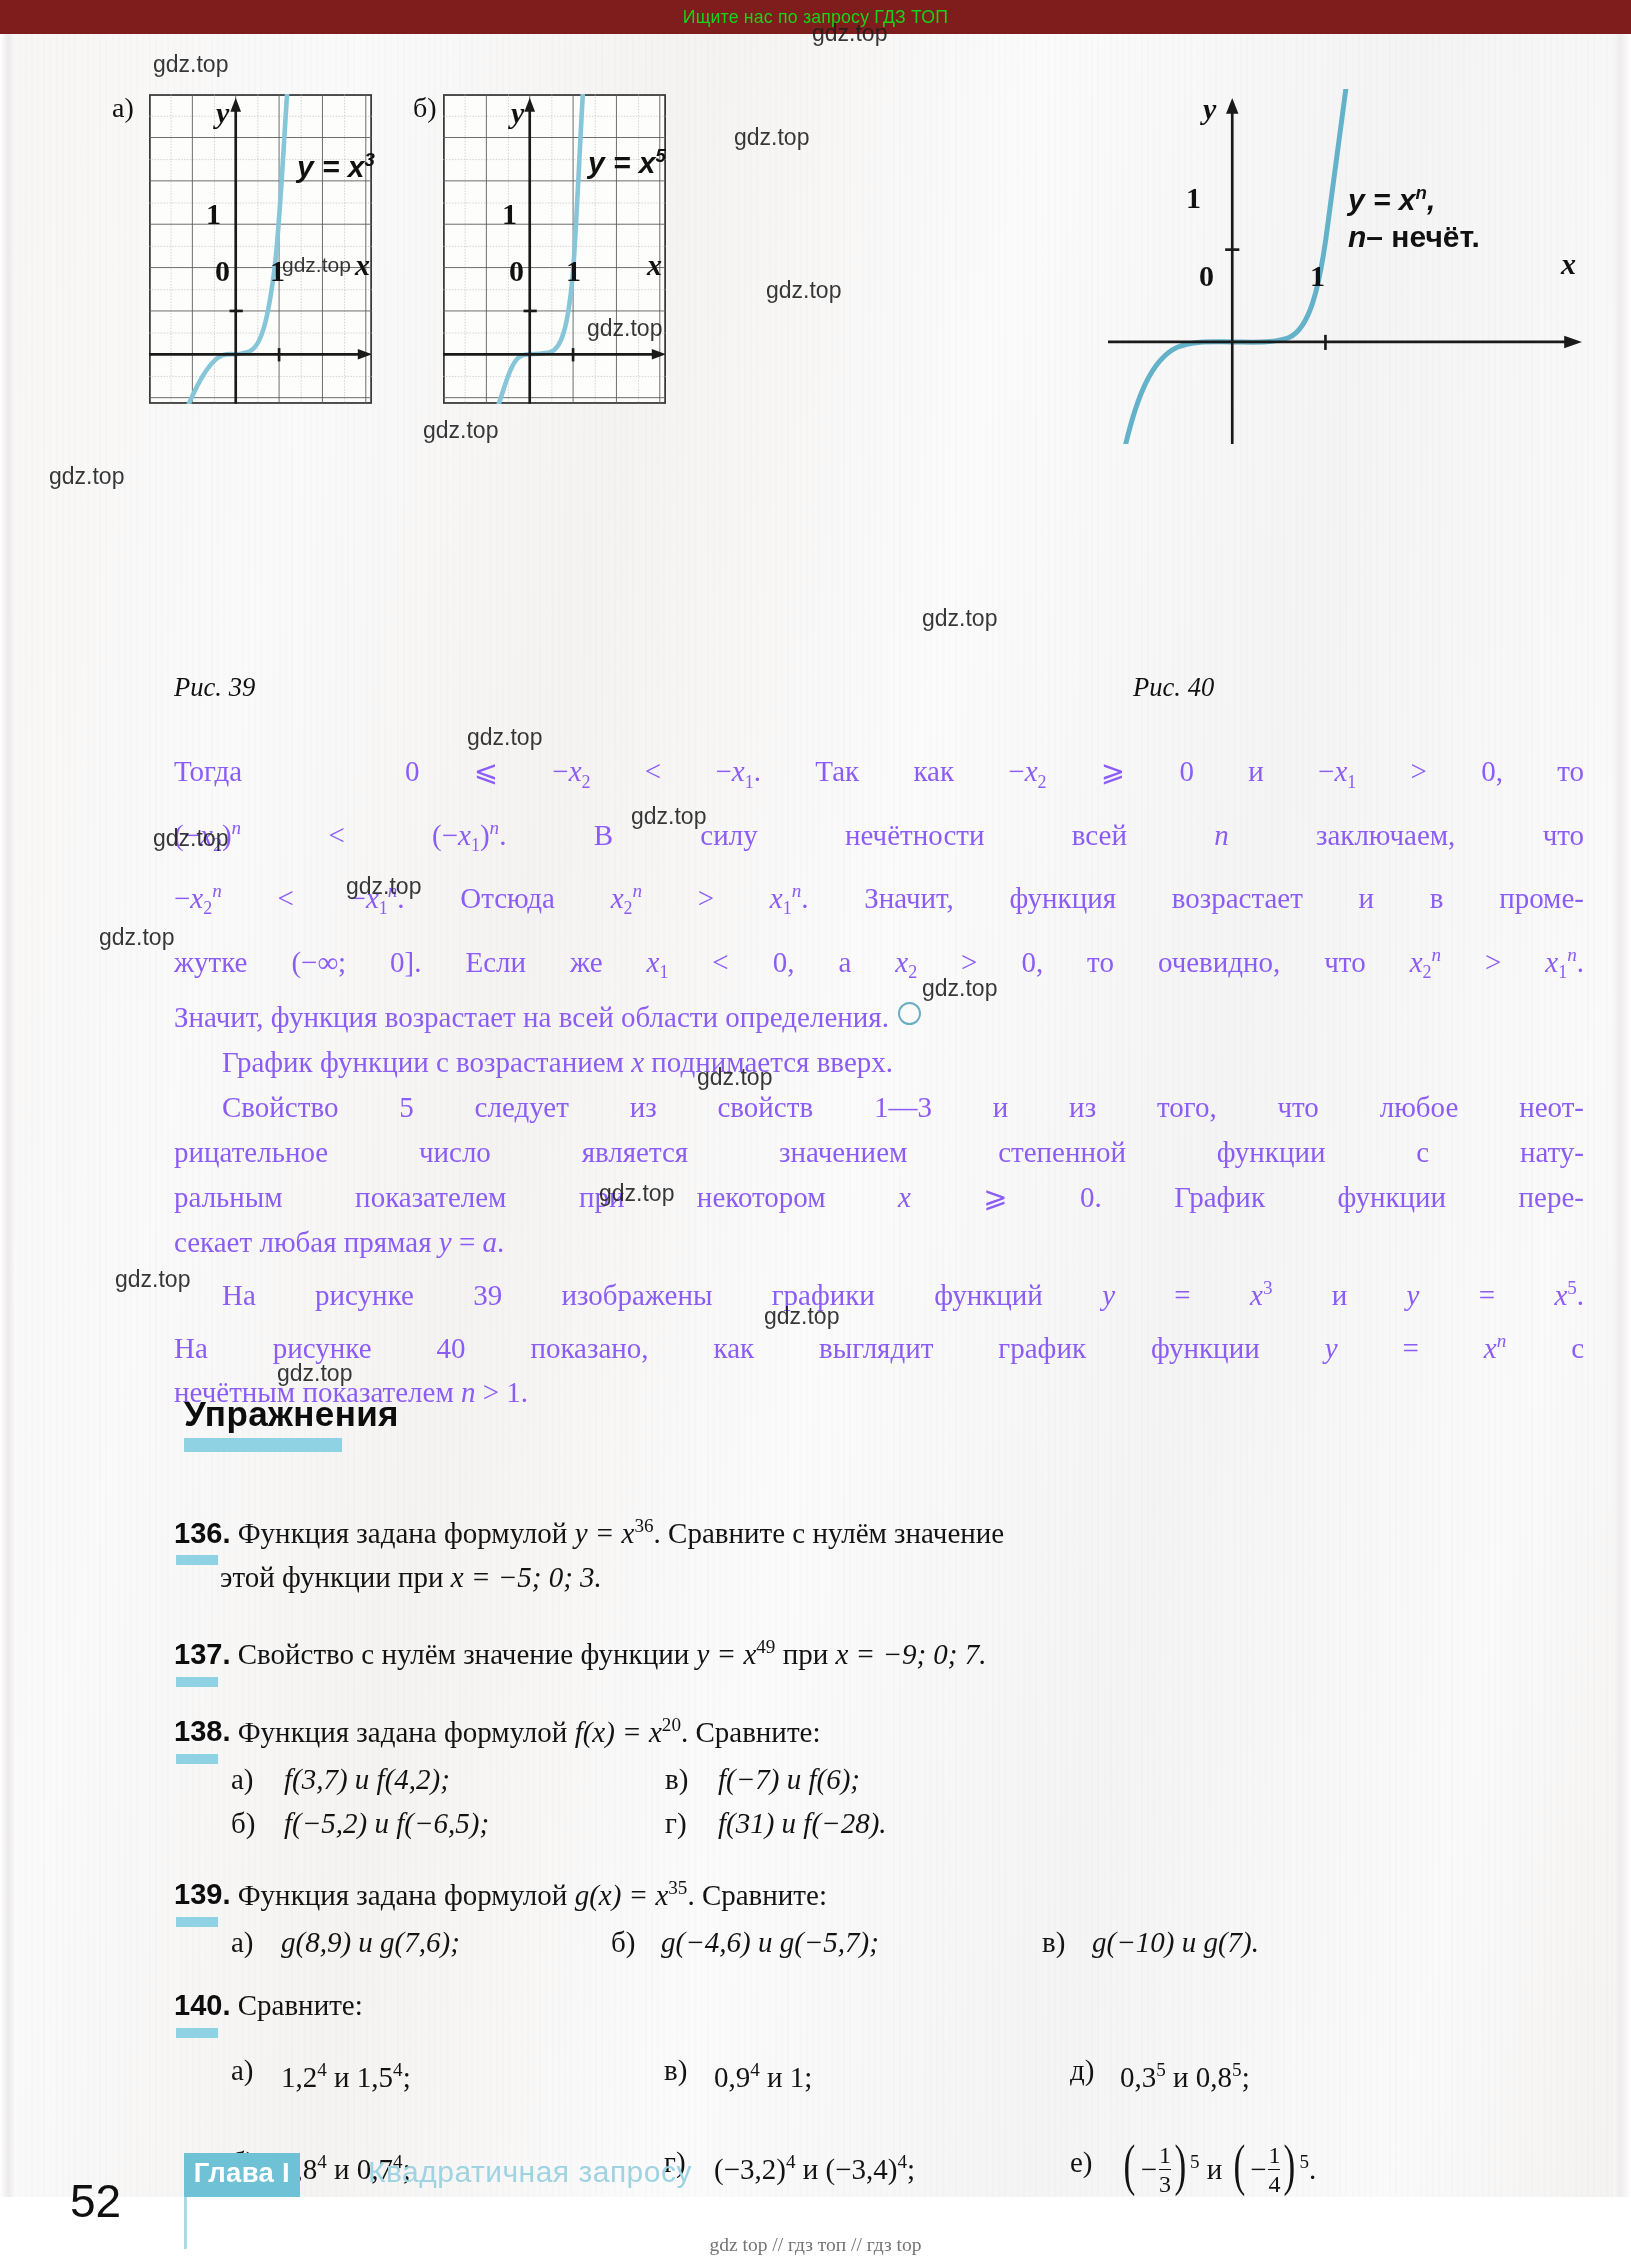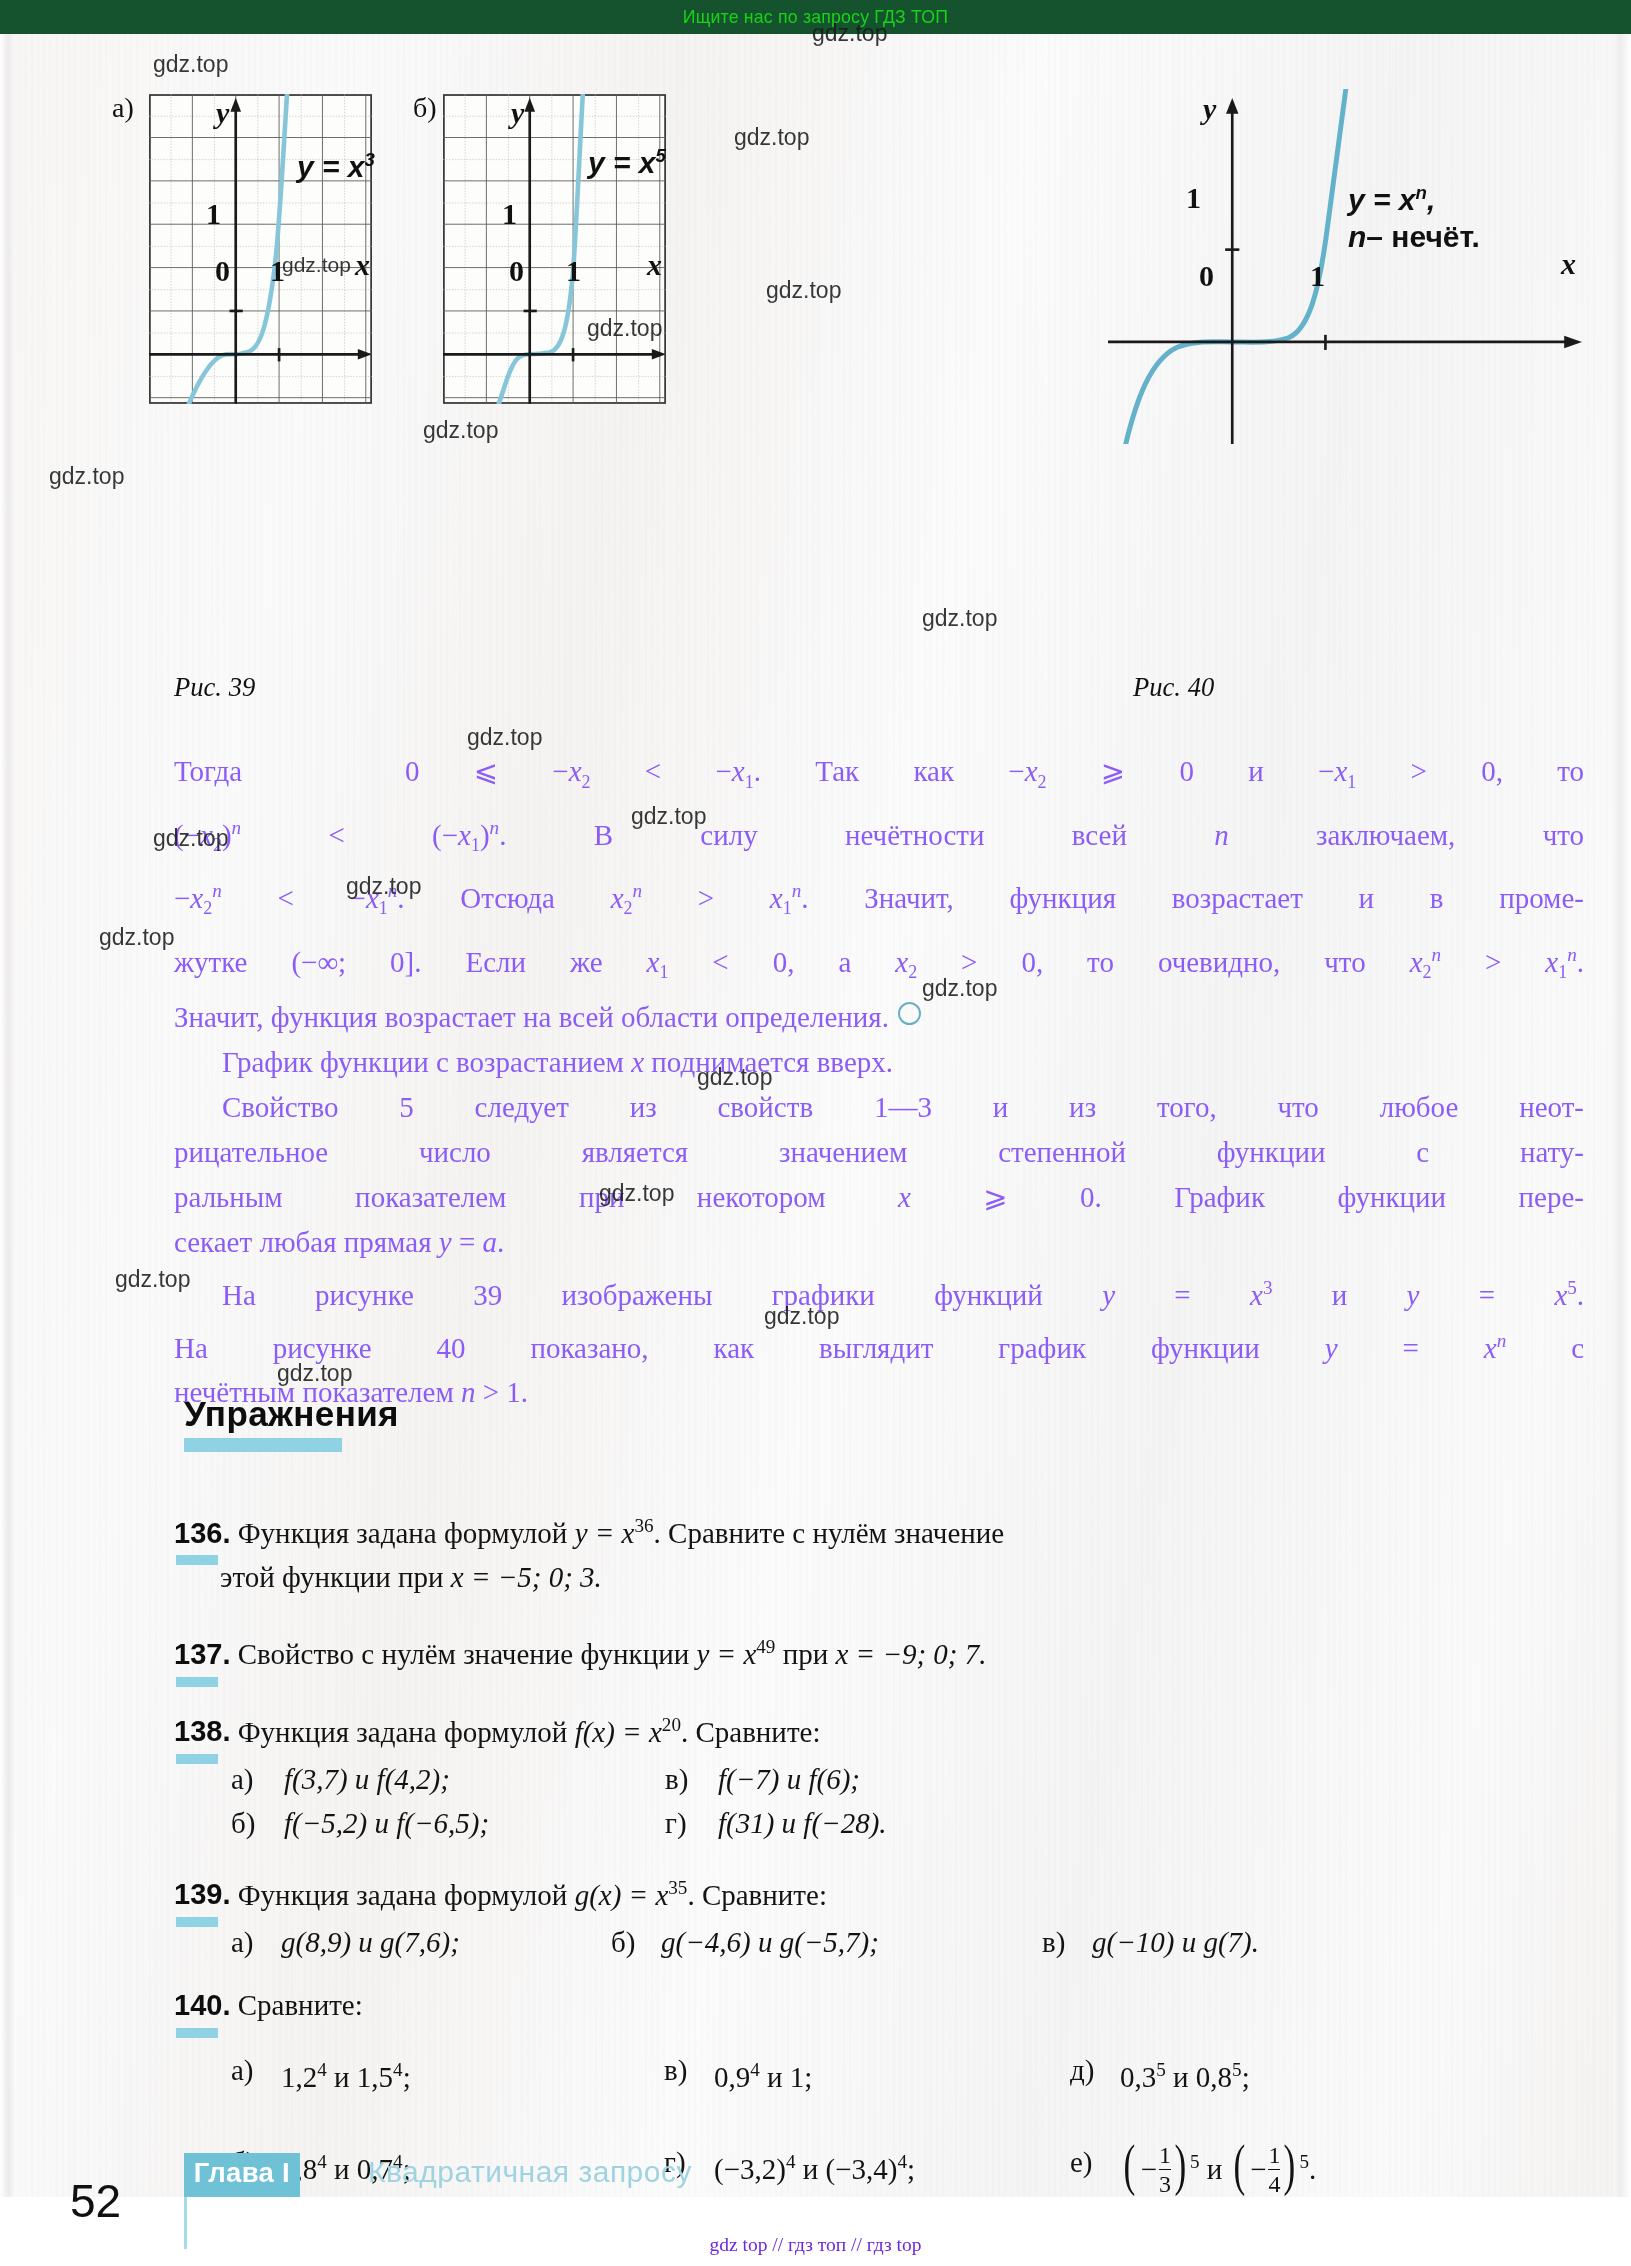--- a/index.html
+++ b/index.html
@@ -10,21 +10,21 @@
     width: 1631px; height: 2266px;
     position: relative;
     font-family: "Liberation Serif", serif;
     overflow: hidden;
   }
 
   
   .top-banner {
     position: absolute; left: 0; top: 0; width: 1631px; height: 34px;
     display: flex; align-items: center; justify-content: center;
-    background: #14532d;
+    background: #7f1d1d;
   }
   .top-banner span {
     color: #18d318; font-family: "Liberation Sans", sans-serif;
     font-size: 17.7px; letter-spacing: 0.2px;
   }
 
   
   .sheet {
     position: absolute; left: 0; top: 34px;
     width: 1631px; height: 2163px;
@@ -139,21 +139,21 @@
     position:absolute; left:62px; top:2174px;
     font-family:"Liberation Sans", sans-serif; font-size:46px; color:#101010;margin-left:8px;
   }
   .foot-line {
     position:absolute; left:184px; top:2153px; width:2.7px; height:96px;
     background:#a8dbe8;
   }
   .bottom-links {
     position:absolute; left:0; top:2234px; width:1631px;
     text-align:center; font-family:"Liberation Serif", serif; font-size:19.5px;
-    color:#6d28d9;
+    color:#737373;
   }
 </style>
 </head>
 <body>
 
 <div class="top-banner">
   <span>Ищите нас по запросу ГДЗ ТОП</span>
 </div>
 
 <div class="sheet"></div>

